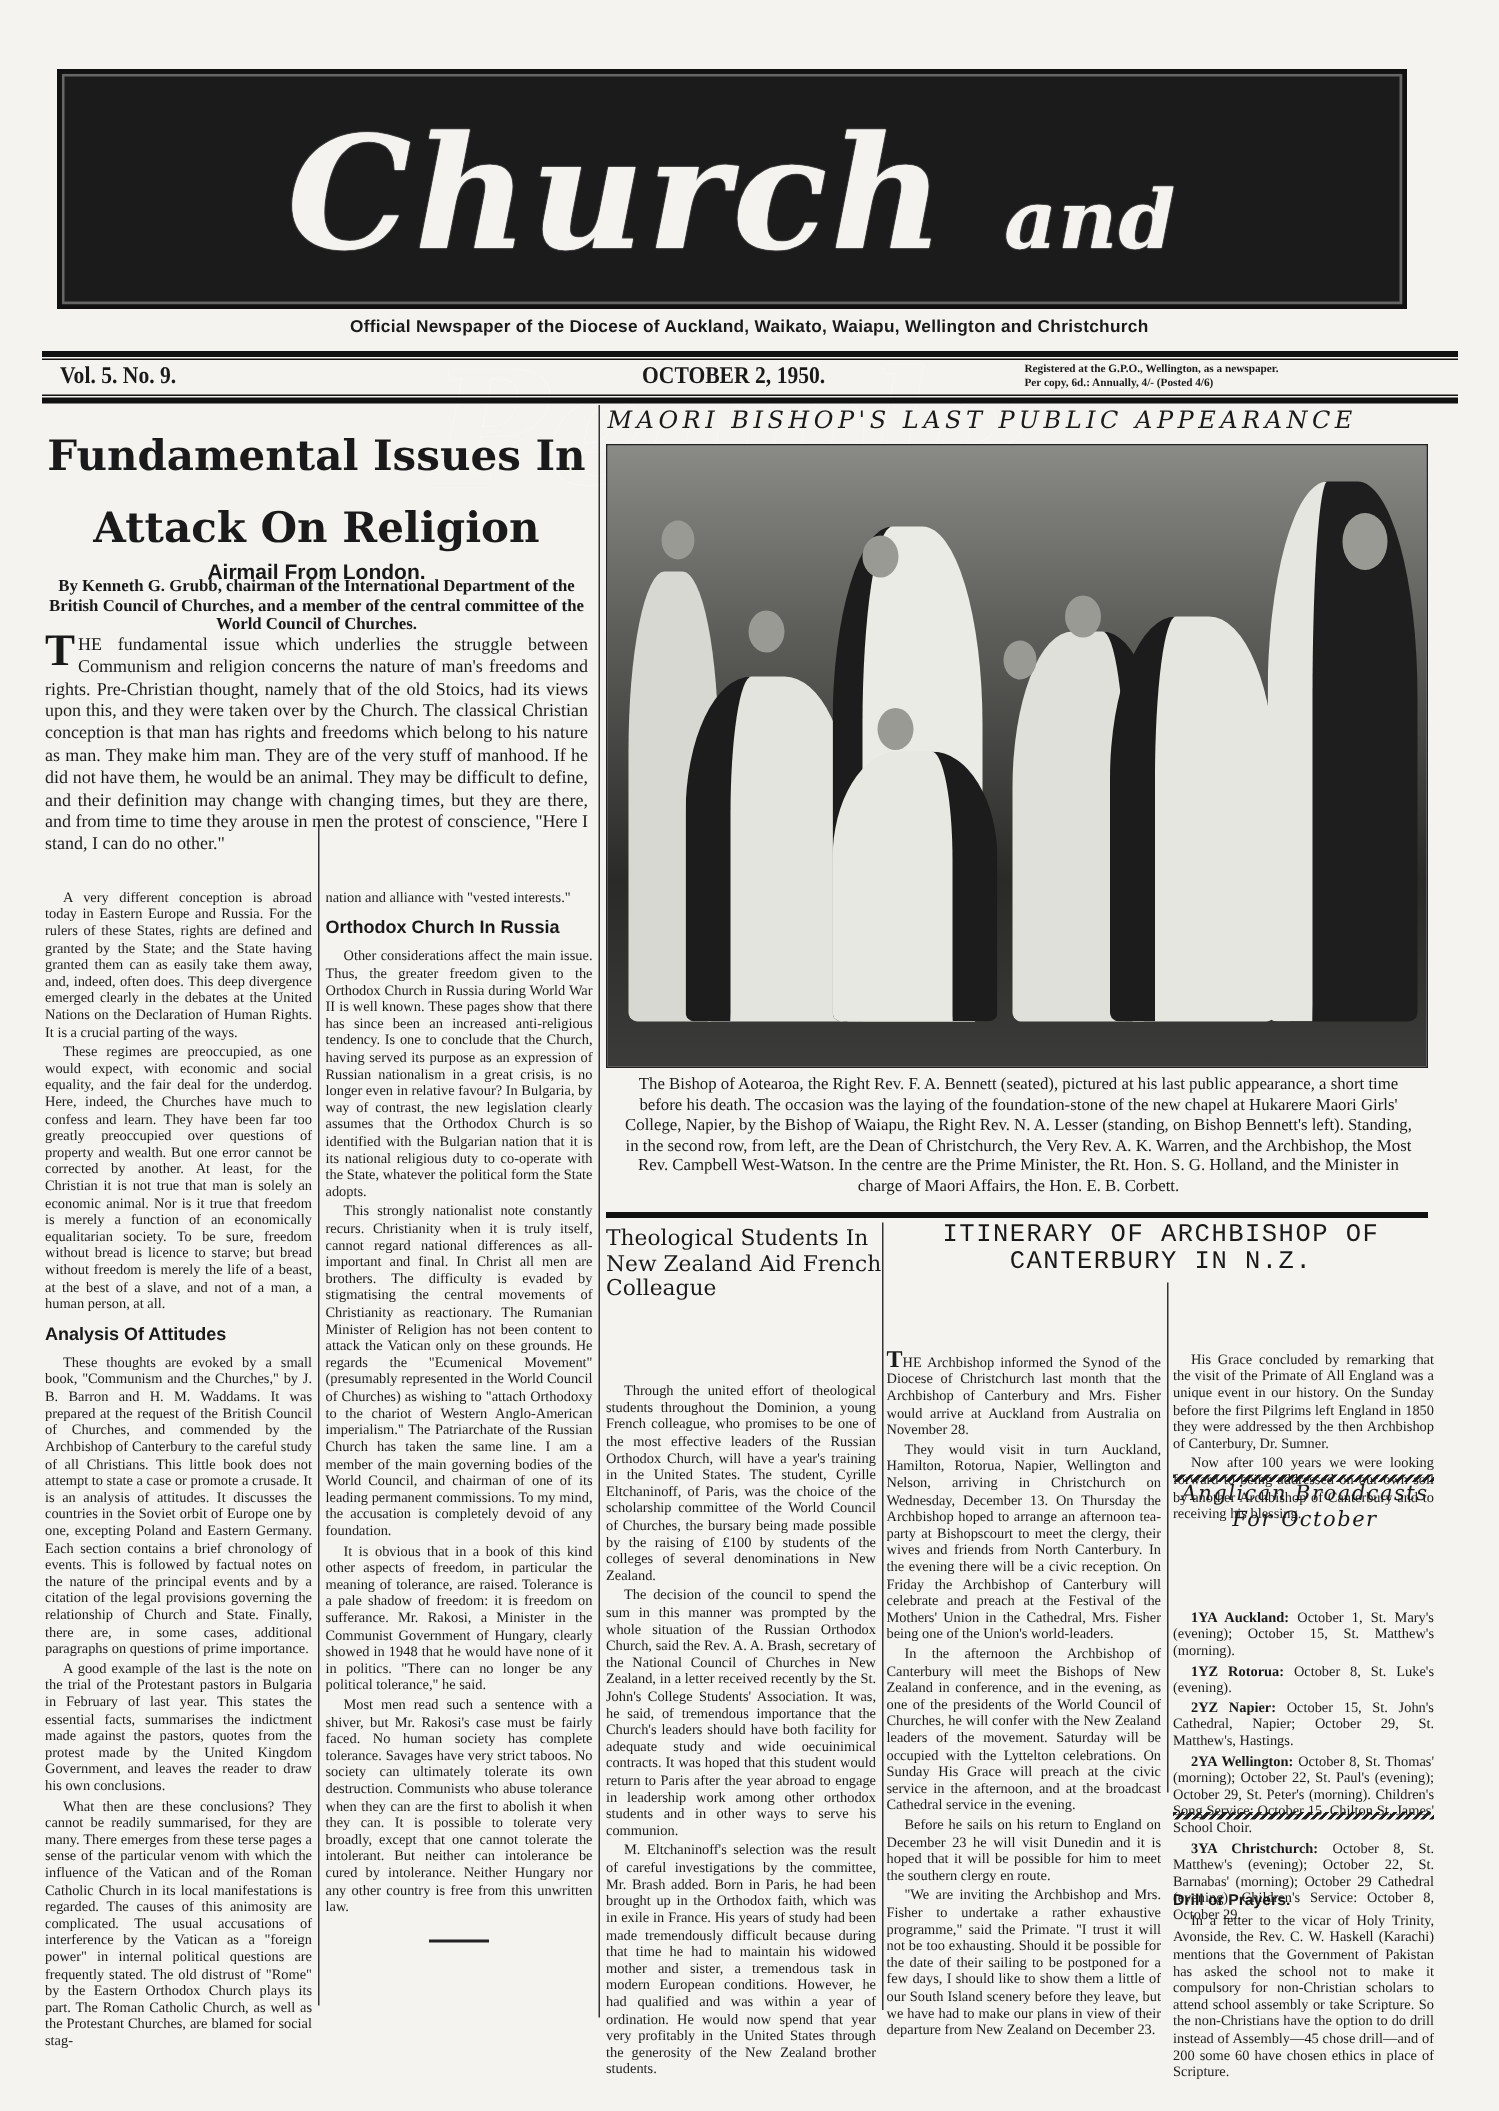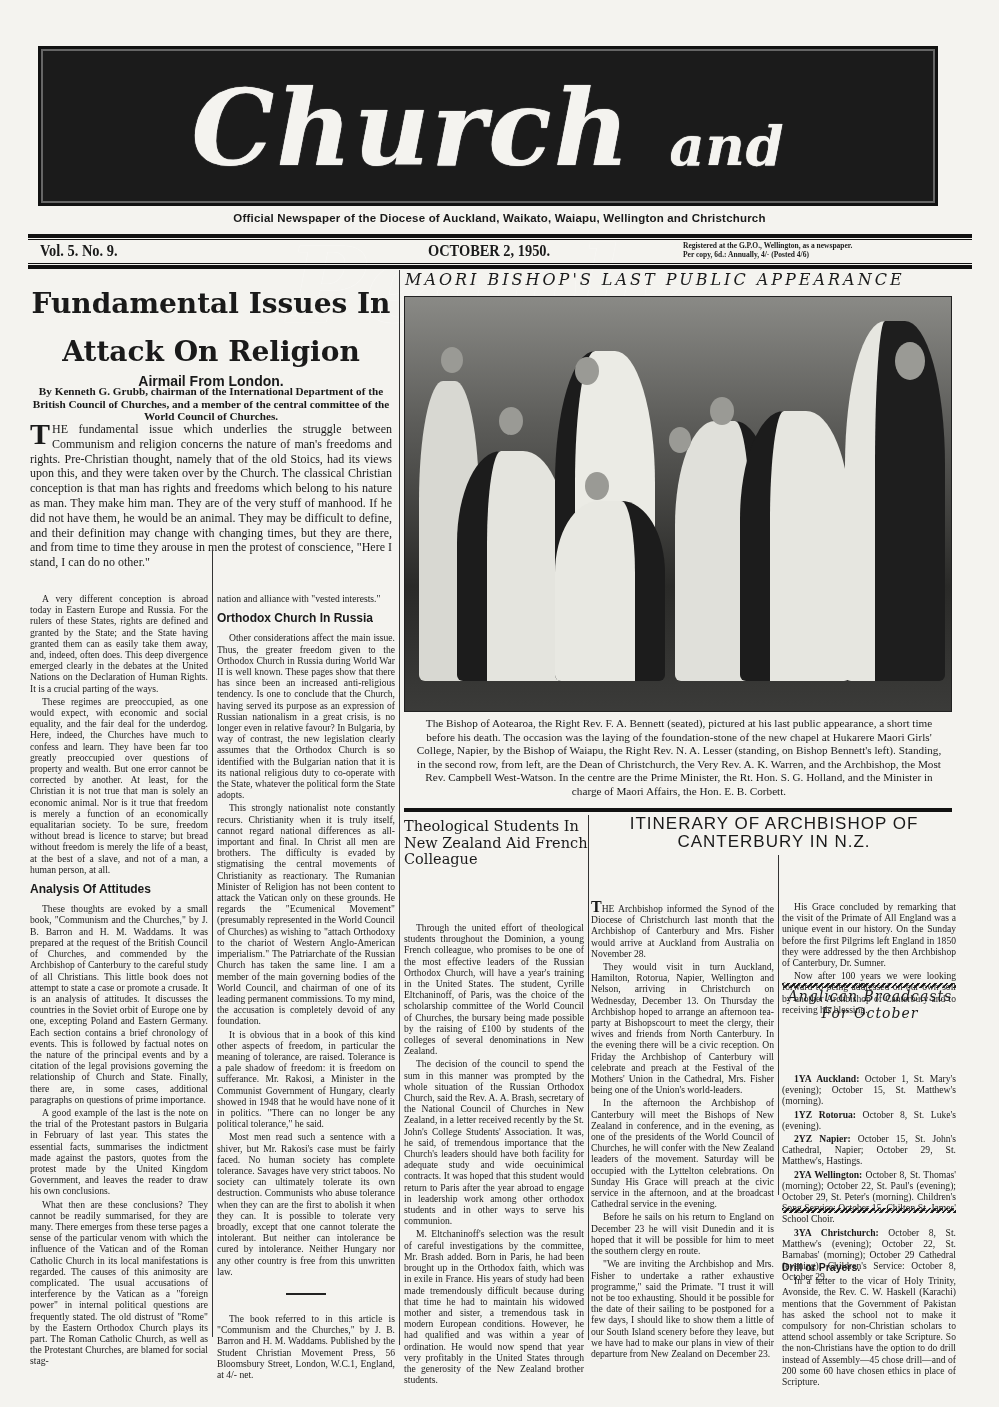--- a/index.html
+++ b/index.html
@@ -42,21 +42,21 @@
     background: linear-gradient(180deg, #8a8a86 0%, #5d5d5a 30%, #2a2a28 70%, #3b3b39 100%);
     border: 1px solid #222; overflow: hidden; }
   .photo .fig { position: absolute; bottom: 30px; border-radius: 40% 40% 6px 6px; }
   .photo .head { position: absolute; border-radius: 50%; background: #9a9a95; }
   .caption { position: absolute; left: 412px; width: 534px; top: 717px; font-family: "Liberation Serif", serif;
     font-size: 11.2px; line-height: 13.6px; text-align: center; }
 
   .theo-head { position: absolute; left: 404px; width: 184px; top: 818px; font-family: "DejaVu Serif", serif;
     font-size: 14.5px; line-height: 16.5px; }
   .itin-head { position: absolute; left: 594px; width: 360px; top: 815px; text-align: center;
-    font-family: Liberation Sans, sans-serif; font-size: 17px; line-height: 18px; letter-spacing: 1px; }
+    font-family: Liberation Mono, monospace; font-size: 17px; line-height: 18px; letter-spacing: 1px; }
   .brd-head { position: absolute; left: 780px; width: 180px; top: 988px; text-align: center; font-family: "DejaVu Serif", serif;
     font-style: italic; font-weight: normal; font-size: 14px; line-height: 17px; letter-spacing: 1px; }
   .zig { position: absolute; height: 5px; background: repeating-linear-gradient(135deg, #222 0 2px, transparent 2px 4px); }
   .b { font-weight: bold; }
   .sep { width: 40px; height: 2px; background: #222; margin: 16px auto 18px; }
 </style>
 </head>
 <body>
 
 <div class="masthead">
@@ -99,21 +99,20 @@
 <div class="vline" style="left:212px; top:547px; height:790px;"></div>
 
 <div class="col" style="left:217px; top:547px; width:178px;">
   <p class="noind">nation and alliance with "vested interests."</p>
   <h3>Orthodox Church In Russia</h3>
   <p>Other considerations affect the main issue. Thus, the greater freedom given to the Orthodox Church in Russia during World War II is well known. These pages show that there has since been an increased anti-religious tendency. Is one to conclude that the Church, having served its purpose as an expression of Russian nationalism in a great crisis, is no longer even in relative favour? In Bulgaria, by way of contrast, the new legislation clearly assumes that the Orthodox Church is so identified with the Bulgarian nation that it is its national religious duty to co-operate with the State, whatever the political form the State adopts.</p>
   <p>This strongly nationalist note constantly recurs. Christianity when it is truly itself, cannot regard national differences as all-important and final. In Christ all men are brothers. The difficulty is evaded by stigmatising the central movements of Christianity as reactionary. The Rumanian Minister of Religion has not been content to attack the Vatican only on these grounds. He regards the "Ecumenical Movement" (presumably represented in the World Council of Churches) as wishing to "attach Orthodoxy to the chariot of Western Anglo-American imperialism." The Patriarchate of the Russian Church has taken the same line. I am a member of the main governing bodies of the World Council, and chairman of one of its leading permanent commissions. To my mind, the accusation is completely devoid of any foundation.</p>
   <p>It is obvious that in a book of this kind other aspects of freedom, in particular the meaning of tolerance, are raised. Tolerance is a pale shadow of freedom: it is freedom on sufferance. Mr. Rakosi, a Minister in the Communist Government of Hungary, clearly showed in 1948 that he would have none of it in politics. "There can no longer be any political tolerance," he said.</p>
   <p>Most men read such a sentence with a shiver, but Mr. Rakosi's case must be fairly faced. No human society has complete tolerance. Savages have very strict taboos. No society can ultimately tolerate its own destruction. Communists who abuse tolerance when they can are the first to abolish it when they can. It is possible to tolerate very broadly, except that one cannot tolerate the intolerant. But neither can intolerance be cured by intolerance. Neither Hungary nor any other country is free from this unwritten law.</p>
   <div class="sep"></div>
-  <p>The book referred to in this article is "Communism and the Churches," by J. B. Barron and H. M. Waddams. Published by the Student Christian Movement Press, 56 Bloomsbury Street, London, W.C.1, England, at 4/- net.</p>
 </div>
 <div class="vline" style="left:399px; top:270px; height:1075px;"></div>
 
 <div class="photo-head">MAORI BISHOP'S LAST PUBLIC APPEARANCE</div>
 <div class="photo" title="photo-of-clergy-in-vestments">
   <div class="fig" style="left:14px; width:60px; height:300px; background:#d8d8d2;"></div>
   <div class="fig" style="left:52px; width:110px; height:230px; background:#e4e4de; border-left:30px solid #1c1c1c;"></div>
   <div class="fig" style="left:150px; width:100px; height:330px; background:#ebebe5; border-left:20px solid #1c1c1c;"></div>
   <div class="fig" style="left:150px; width:110px; height:180px; background:#e8e8e2; border-right:30px solid #1c1c1c;"></div>
   <div class="fig" style="left:270px; width:100px; height:260px; background:#e0e0da; border-right:25px solid #1c1c1c;"></div>

